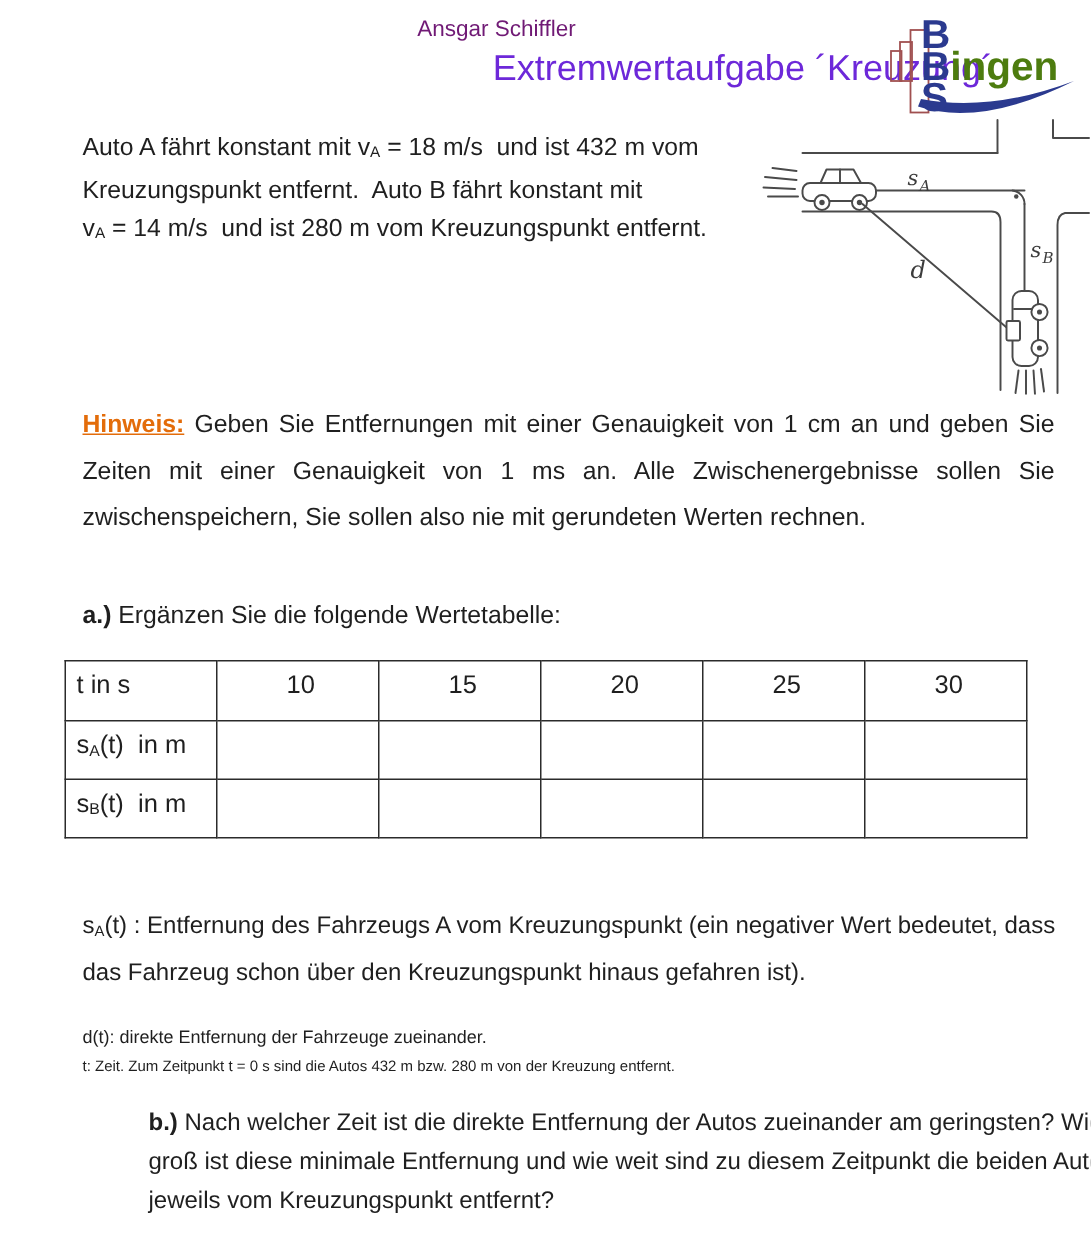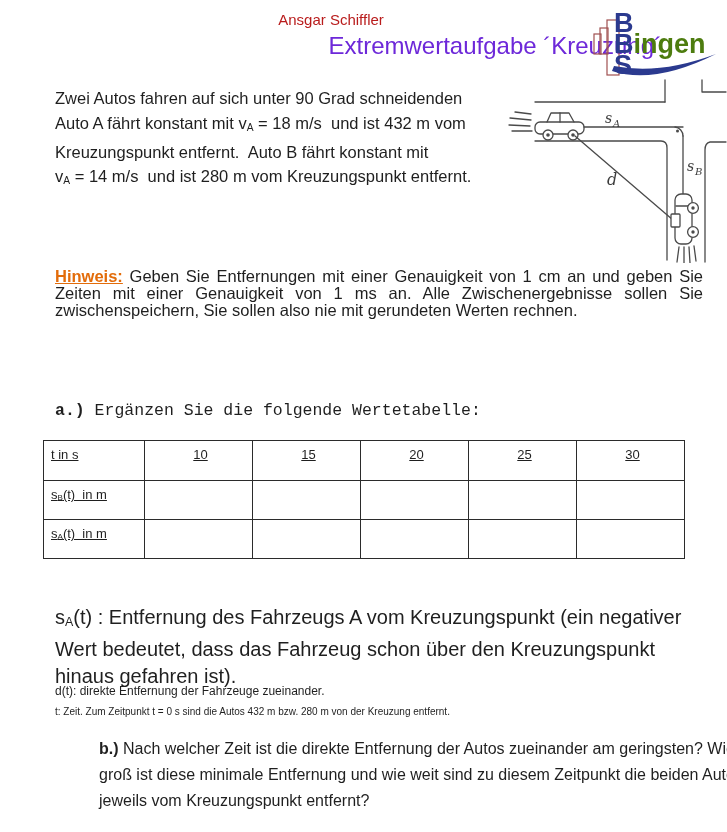--- a/index.html
+++ b/index.html
@@ -2,54 +2,54 @@
 <html><head>
 <meta charset="utf-8">
 <style>
   html,body{margin:0;padding:0;background:#ffffff;}
   .doc{
     position:relative; width:727px; height:832px; background:#ffffff;
     font-family:"Liberation Sans",sans-serif; color:#1f1f1f; overflow:hidden;
   }
   .author{
     position:absolute; top:11px; left:0; width:662px; text-align:center;
-    font-size:15px; color:#b91c1c;
+    font-size:15px; color:#701a75;
   }
   .title{
     position:absolute; top:32px; left:0; width:662px; text-align:right;
     font-size:24px; color:#6d28d9; letter-spacing:0px;
   }
   
   .logo{ position:absolute; top:13px; left:592px; width:130px; height:74px; }
   .logo-letters{ position:absolute; top:0; left:22px; font-weight:bold; font-size:27px; line-height:21px; color:#2B3A8F; }
   .logo-letters .red{ color:#4d7c0f;text-align:right; }
   .logo svg{ position:absolute; top:0; left:0; }
   
   .intro{ position:absolute; top:86px; left:55px; width:480px; font-size:16.5px; line-height:24.5px; }
   .intro div{ white-space:pre-wrap; }
   .sub{ font-size:0.62em; vertical-align:-0.18em; }
   
   .sketch{ position:absolute; top:78px; left:505px; }
   
-  .hinweis{ position:absolute; top:268px; left:55px; width:648px; font-size:16.5px; line-height:17px; text-align:justify; }
+  .hinweis{ position:absolute; top:268px; left:55px; width:648px; font-size:16.5px; line-height:31px; text-align:justify; }
   .hinweis .hl{ color:#E36C0A; font-weight:bold; text-decoration:underline; }
   
-  .task-a{ position:absolute; top:401px; left:55px; font-size:16.5px;font-family:Liberation Mono, monospace; }
+  .task-a{ position:absolute; top:401px; left:55px; font-size:16.5px; }
   .bold{ font-weight:bold; }
   
   table.wtable{ position:absolute; top:440px; left:43px; width:641px; border-collapse:collapse; table-layout:fixed; }
   table.wtable td{
-    border:1.4px solid #2b2b2b; font-size:13px; vertical-align:top;
-    padding:6px 4px 0 7px; white-space:pre-wrap; overflow:hidden;text-decoration:underline;
+    border:1.4px solid #2b2b2b; font-size:17px; vertical-align:top;
+    padding:6px 4px 0 7px; white-space:pre-wrap; overflow:hidden;
   }
   table.wtable tr.r1 td{ height:33px; }
   table.wtable tr.rx td{ height:32px; }
   table.wtable td.val{ text-align:center; padding-left:4px; padding-right:0; }
   
-  .note-sa{ position:absolute; top:604px; left:55px; width:652px; font-size:20px; line-height:27px; }
+  .note-sa{ position:absolute; top:604px; left:55px; width:652px; font-size:16px; line-height:27px; }
   .note-d{ position:absolute; top:684px; left:55px; width:652px; font-size:12px; }
   .note-t{ position:absolute; top:706px; left:55px; width:660px; font-size:10px; }
   
   .task-b{ position:absolute; top:736px; left:55px; width:666px; font-size:16px; line-height:26px;margin-left:44px; }
   
   .sk{ stroke:#4a4a4a; stroke-width:1.3; fill:none; stroke-linecap:round; stroke-linejoin:round; }
   .skf{ fill:#ffffff; stroke:#4a4a4a; stroke-width:1.3; }
   .hub{ fill:#4a4a4a; stroke:none; }
   .sklabel{ font-family:"DejaVu Serif",serif; font-style:italic; fill:#3c3c3c; }
 </style>
@@ -71,21 +71,20 @@
       <path d="M20,58 Q62,72 124,41 Q68,62 22,53 Z" fill="#2B3A8F" stroke="none"></path>
     </svg>
     <div class="logo-letters">
       <div><span>B</span></div>
       <div><span>B</span><span class="red">ingen</span></div>
       <div><span>S</span></div>
     </div>
   </div>
 
   <div class="intro">
-    <div>Zwei Autos fahren auf sich unter 90 Grad schneidenden</div>
     <div><span>Auto A fährt konstant mit v</span><span class="sub">A</span><span> = 18 m/s  und ist 432 m vom</span></div>
     <div>Kreuzungspunkt entfernt.  Auto B fährt konstant mit</div>
     <div><span>v</span><span class="sub">A</span><span> = 14 m/s  und ist 280 m vom Kreuzungspunkt entfernt.</span></div>
   </div>
 
   <svg class="sketch" width="222" height="185" viewBox="0 0 222 185">
 
     <g class="sk">
       <path d="M30,24 L160,24"></path>
       <path d="M160,2 L160,24"></path>
@@ -165,29 +164,29 @@
     <tbody>
         <tr class="r1">
       <td>t in s</td>
       <td class="val">10</td>
       <td class="val">15</td>
       <td class="val">20</td>
       <td class="val">25</td>
       <td class="val">30</td>
     </tr>
     <tr class="rx">
-      <td><span>s</span><span class="sub">B</span><span>(t)  in m</span></td>
+      <td><span>s</span><span class="sub">A</span><span>(t)  in m</span></td>
       <td class="val"></td>
       <td class="val"></td>
       <td class="val"></td>
       <td class="val"></td>
       <td class="val"></td>
     </tr>
     <tr class="rx">
-      <td><span>s</span><span class="sub">A</span><span>(t)  in m</span></td>
+      <td><span>s</span><span class="sub">B</span><span>(t)  in m</span></td>
       <td class="val"></td>
       <td class="val"></td>
       <td class="val"></td>
       <td class="val"></td>
       <td class="val"></td>
     </tr>
   </tbody>
     </table>
 
   <div class="note-sa">

